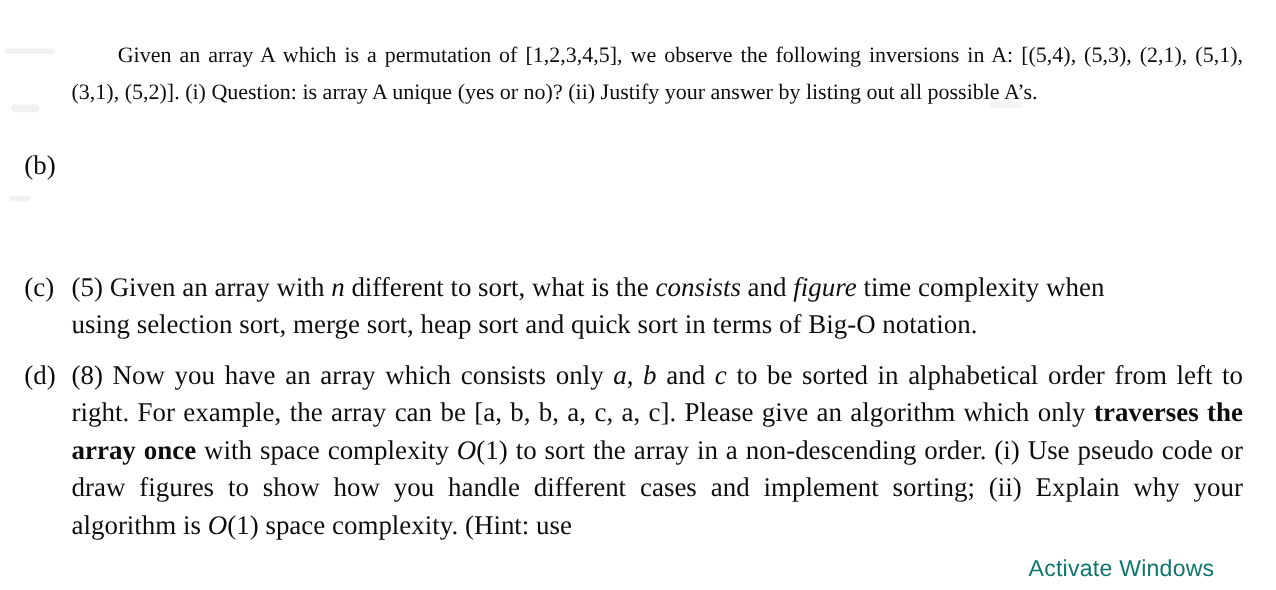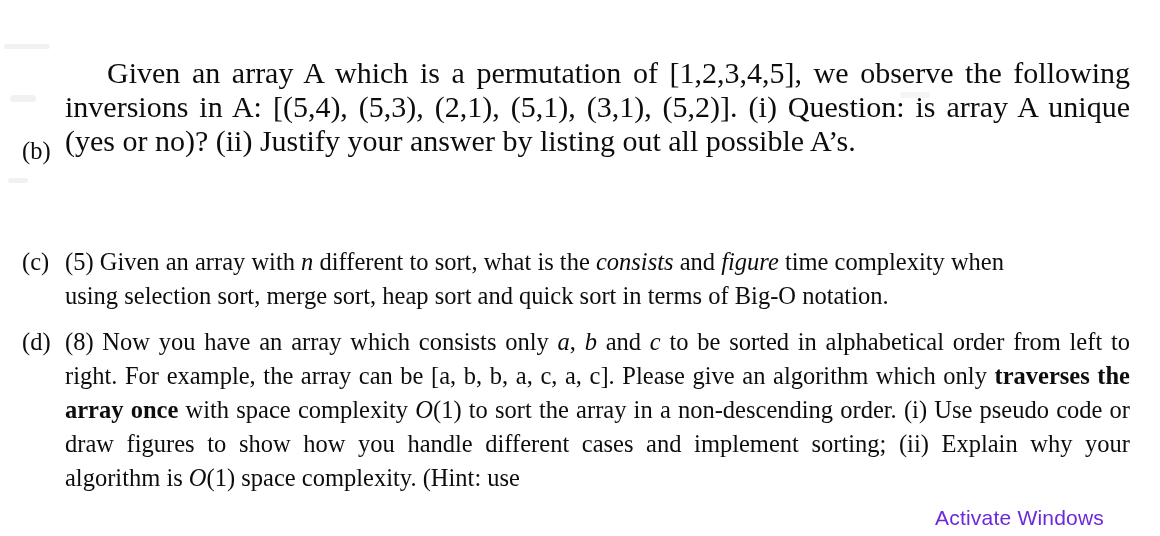--- a/index.html
+++ b/index.html
@@ -40,23 +40,23 @@
 
   .block {
     position: absolute;
     left: 22px;
     width: 1108px;
     box-sizing: border-box;
   }
 
   
   .para-lead {
-    top: 26px;
+    top: 13px;
     padding-left: 43px;
-    font-size: 30px;
+    font-size: 20px;
     line-height: 34px;
     text-align: justify;
     text-justify: inter-word;
     text-indent: 42px;
   }
 
   
   .item {
     display: block;
     font-size: 24.5px;
@@ -103,21 +103,21 @@
     font-style: italic;
   }
 
   #watermark {
     position: absolute;
     right: 56px;
     bottom: 6px;
     font-family: "Liberation Sans", "DejaVu Sans", sans-serif;
     font-size: 21px;
     font-weight: 400;
-    color: #6d28d9;
+    color: #0f766e;
     letter-spacing: .2px;
     white-space: nowrap;
     user-select: none;
   }
 </style>
 </head>
 <body>
 
 <div id="page">
 

